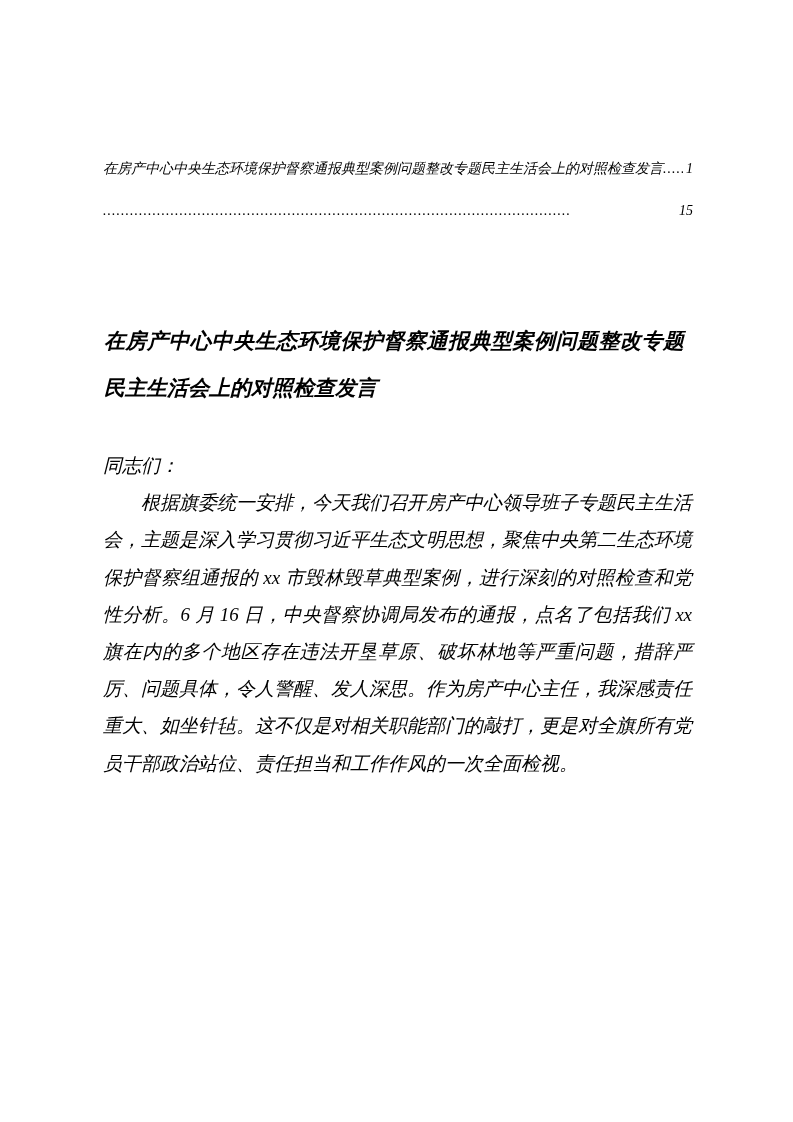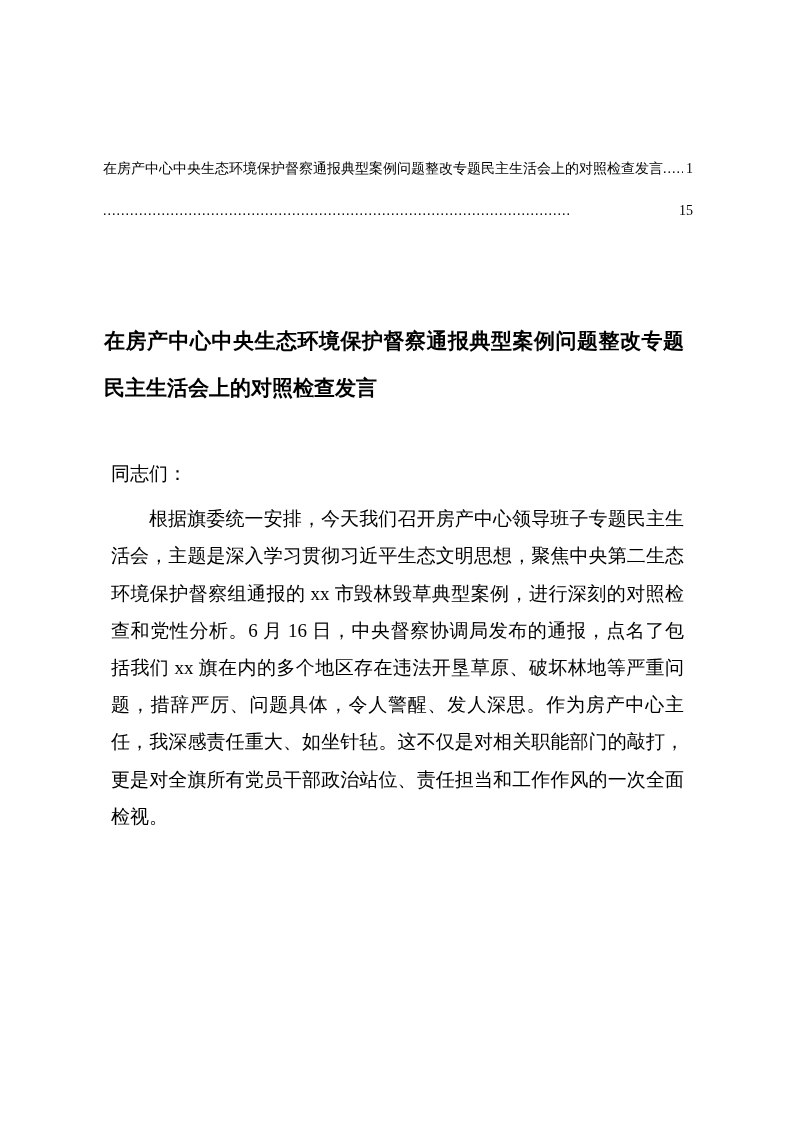--- a/index.html
+++ b/index.html
@@ -8,20 +8,21 @@
     background: #ffffff;
   }
   .page {
     position: relative;
     width: 793px;
     height: 898px;
     background: #ffffff;
     overflow: hidden;
     font-family: "Liberation Serif", "DejaVu Serif", serif;
     color: #000000;
+    font-style: italic;
   }
   
   .toc {
     position: absolute;
     top: 158px;
     left: 103px;
     width: 590px;
   }
   .toc-entry {
     display: flex;
@@ -65,21 +66,21 @@
     position: absolute;
     top: 447px;
     left: 103px;
     width: 589px;
     font-size: 19px;
     line-height: 37.2px;
     text-align: justify;
     color: #000000;
   }
   .doc-body p {
-    margin: 8px;
+    margin: 0;
     padding: 0;
   }
   .doc-body p.indent {
     text-indent: 2em;
   }
   
   .footer-pagenum {
     position: absolute;
     top: 1031px;
     right: 120px;

